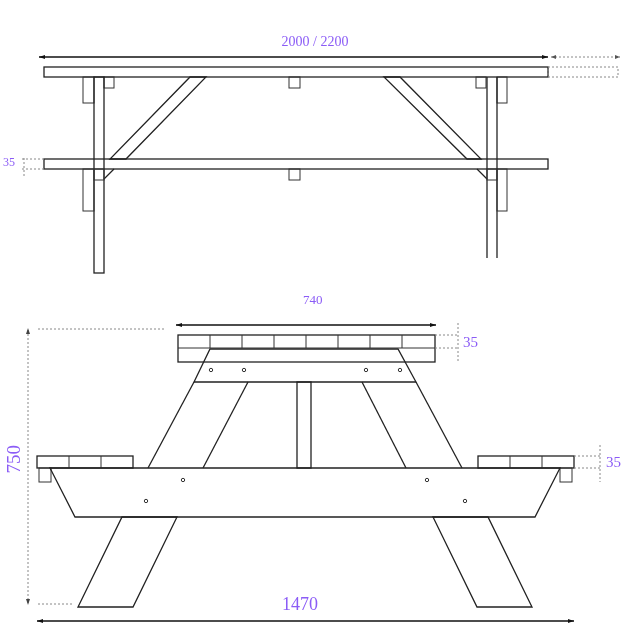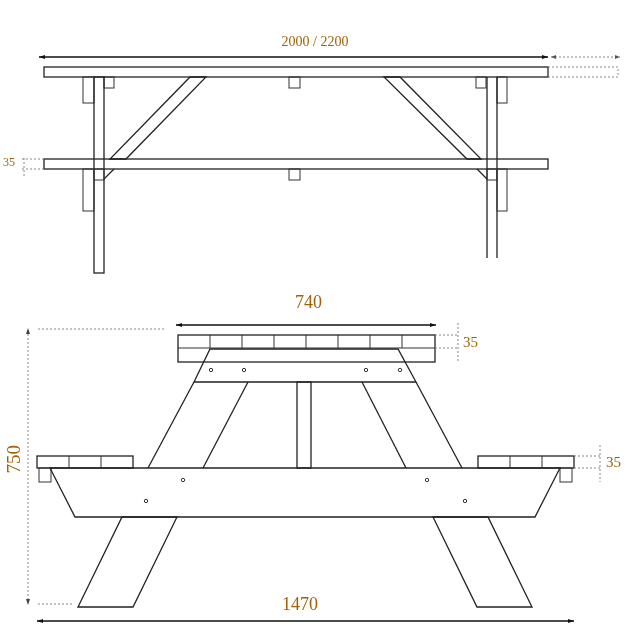--- a/index.html
+++ b/index.html
@@ -1,18 +1,18 @@
 <!DOCTYPE html>
 <html><head>
 <meta charset="utf-8">
 <style>
   html, body { margin: 0; padding: 0; background: #ffffff; }
   body { width: 630px; height: 630px; overflow: hidden; position: relative; font-family: "Liberation Serif", serif; }
   #drawing { position: absolute; left: 0; top: 0; width: 630px; height: 630px; }
-  .lbl { position: absolute; color: #a16207; font-family: "Liberation Serif", serif; white-space: nowrap; }
+  .lbl { position: absolute; color: #8b5cf6; font-family: "Liberation Serif", serif; white-space: nowrap; }
   .lbl-top { left: 0; width: 630px; text-align: center; }
   .stroke { fill: none; stroke: #222; stroke-width: 1.3; }
   .thin { fill: none; stroke: #333; stroke-width: 1; }
   .dot { fill: none; stroke: #333; stroke-width: 1; }
   .dash { fill: none; stroke: #888; stroke-width: 1; stroke-dasharray: 2 2; }
   .dim { stroke: #111; stroke-width: 1.4; fill: none; }
   .vert { writing-mode: vertical-rl; transform: rotate(180deg); }
 </style>
 </head>
 <body>
@@ -136,17 +136,17 @@
     <g>
       <line class="dim" x1="37" y1="621" x2="574" y2="621"></line>
       <polygon points="37,621 43,619 43,623" fill="#111"></polygon>
       <polygon points="574,621 568,619 568,623" fill="#111"></polygon>
     </g>
   </g>
 </svg>
 
 <div class="lbl lbl-top" style="top:34px;font-size:14px;">2000 / 2200</div>
 <div class="lbl" style="left:3px;top:155px;font-size:12px;">35</div>
-<div class="lbl" style="left:295px;top:292px;font-size:18px;">740</div>
+<div class="lbl" style="left:303px;top:292px;font-size:13px;">740</div>
 <div class="lbl" style="left:463px;top:334px;font-size:15px;">35</div>
 <div class="lbl" style="left:606px;top:454px;font-size:15px;">35</div>
 <div class="lbl vert" style="left:3px;top:445px;font-size:19px;">750</div>
 <div class="lbl" style="left:282px;top:594px;font-size:18px;text-align:center;">1470</div>
 
 </body></html>

